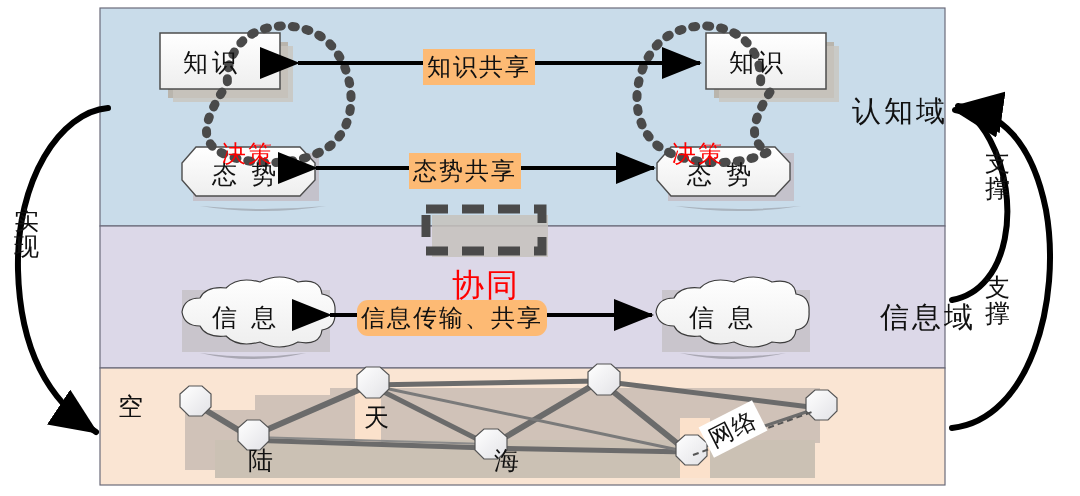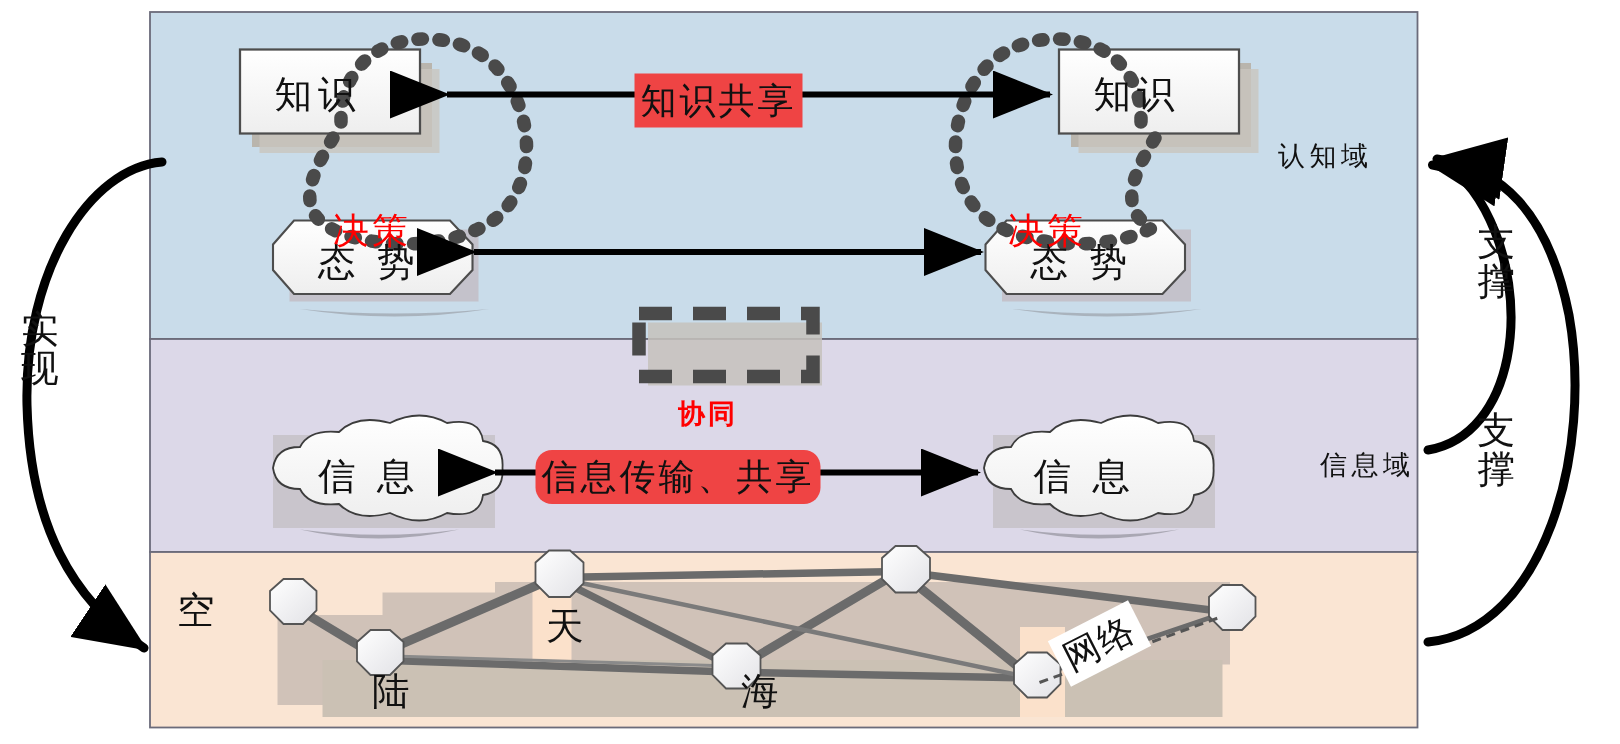--- a/index.html
+++ b/index.html
@@ -21,31 +21,31 @@
   }
   #stage svg { position:absolute; left:0; top:0; }
   .txt {
     position: absolute;
     white-space: nowrap;
     color: #111111;
     font-family: "Liberation Serif", "DejaVu Serif", serif;
     letter-spacing: 1px;
   }
   .domain-label {
-    font-size: 18px;
+    font-size: 29px;
     font-weight: 400;
     letter-spacing: 3px;
   }
   .node-label {
     font-size: 25px;
     letter-spacing: 4px;
   }
   .arrow-label {
     font-size: 24px;
-    background: #ef4444;
+    background: #fdba74;
     padding: 2px 4px;
     letter-spacing: 2px;
   }
   .red-label {
     color: #ff0000;
     font-size: 24px;
     letter-spacing: 2px;
     font-weight: 500;
     margin-top: 47px;
   }
@@ -207,22 +207,23 @@
 
   <div class="txt node-label" style="left:183px; top:46px;">知识</div>
   <div class="txt node-label" style="left:729px; top:46px;">知识</div>
   <div class="txt node-label" style="left:212px; top:158px;">态 势</div>
   <div class="txt node-label" style="left:687px; top:158px;">态 势</div>
 
   <div class="txt red-label" style="left:222px; top:91px;">决策</div>
   <div class="txt red-label" style="left:672px; top:91px;">决策</div>
 
   <div class="txt arrow-label" style="left:423px; top:49px;">知识共享</div>
-
-  <div class="txt red-label" style="left:452px; top:217px; font-size:18px;font-weight:bold;">协同</div>
+  <div class="txt arrow-label" style="left:409px; top:153px;">态势共享</div>
+
+  <div class="txt red-label" style="left:452px; top:217px; font-size:32px;">协同</div>
 
   <div class="txt node-label" style="left:212px; top:301px;">信 息</div>
   <div class="txt node-label" style="left:689px; top:301px;">信 息</div>
   <div class="txt arrow-label" style="left:357px; top:300px;border-radius:11px;">信息传输、共享</div>
 
   <div class="txt phys-label" style="left:118px; top:390px;">空</div>
   <div class="txt phys-label" style="left:248px; top:444px;">陆</div>
   <div class="txt phys-label" style="left:364px; top:401px;">天</div>
   <div class="txt phys-label" style="left:494px; top:444px;">海</div>
   <div class="txt net-label" style="left:703px; top:412px;">网络</div>

